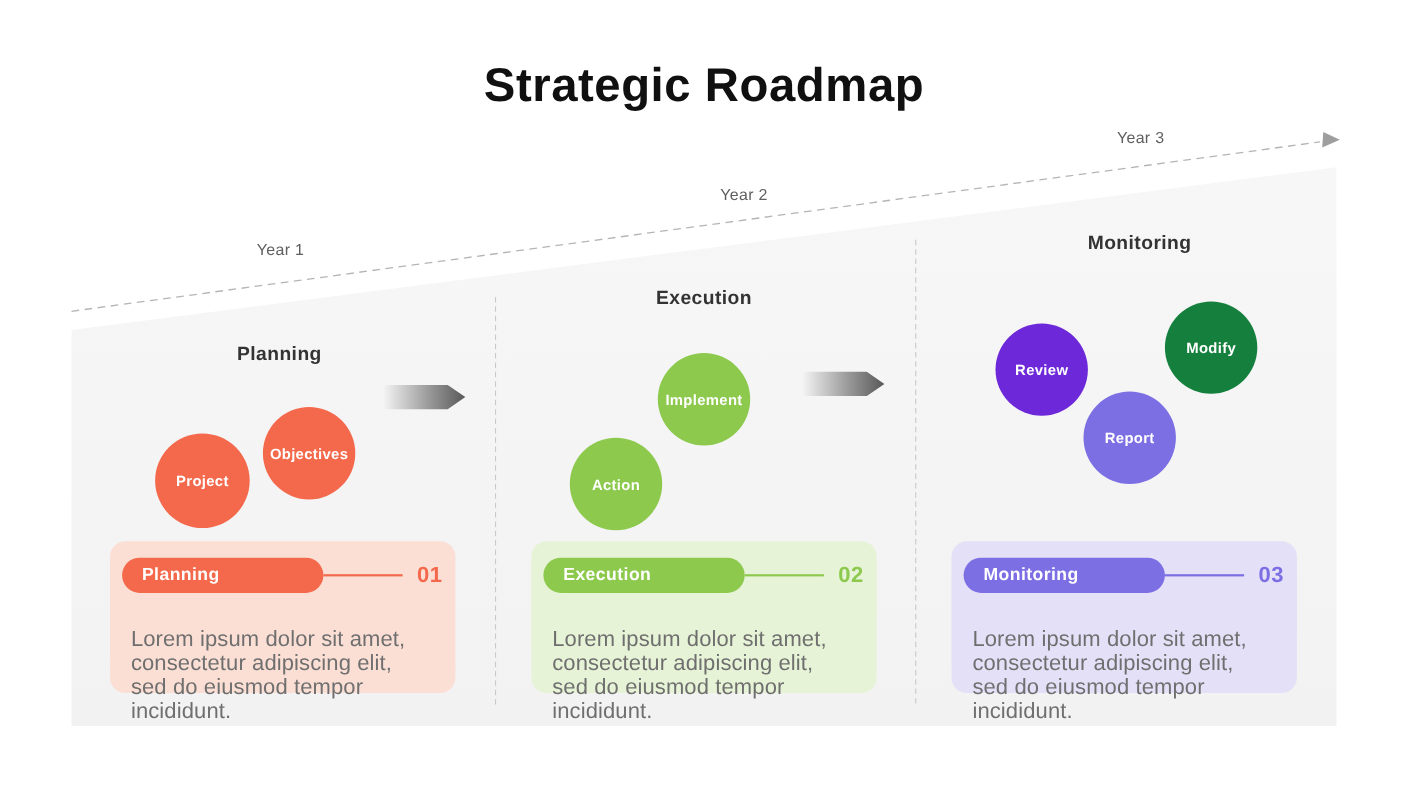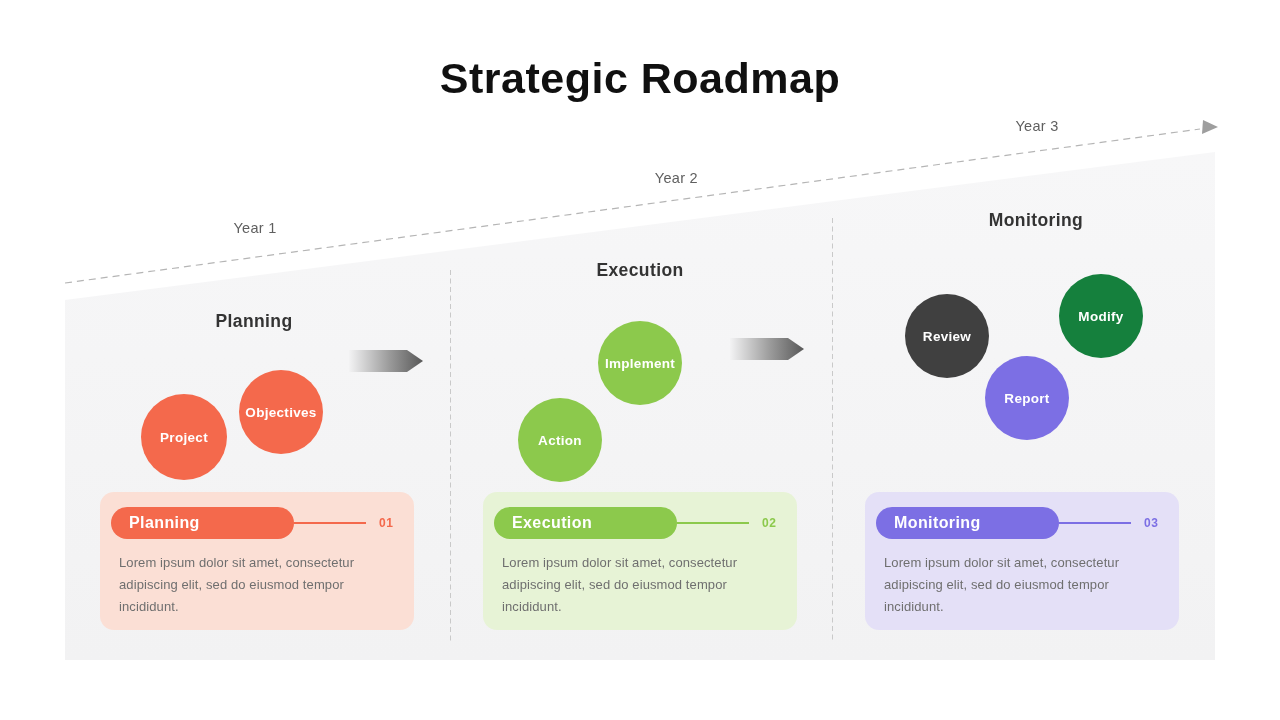--- a/index.html
+++ b/index.html
@@ -71,26 +71,26 @@
   }
   .pill {
     width: 183px; height: 32px; border-radius: 16px;
     display: flex; align-items: center;
     padding-left: 18px;
     color: #ffffff; font-weight: bold; font-size: 16px;
     letter-spacing: 0.4px;
     flex: 0 0 auto;
   }
   .connector { width: 72px; height: 2px; margin-right: 13px; flex: 0 0 auto; }
-  .step-num { font-weight: bold; font-size: 12px; letter-spacing: 0.5px; }
+  .step-num { font-weight: bold; font-size: 20px; letter-spacing: 0.5px; }
 
   .card-body {
-    margin: 13px 14px 0 19px;
+    margin: 31px 14px 0 19px;
     width: 262px;
-    font-size: 13px; line-height: 22px;
+    font-size: 20px; line-height: 22px;
     color: #6f6f6f; letter-spacing: 0.1px;
   }
 </style>
 </head>
 <body>
 
 <div class="canvas">
 
   <svg class="bg-svg" width="1280" height="720" viewBox="0 0 1280 720">
     <defs>
@@ -153,21 +153,21 @@
       <div class="pill" style="background: rgb(140, 201, 76);">
         <span>Execution</span>
       </div>
       <div class="connector" style="background: rgb(140, 201, 76);"></div>
       <div class="step-num" style="color: rgb(140, 201, 76);">02</div>
     </div>
     <p class="card-body">Lorem ipsum dolor sit amet, consectetur adipiscing elit, sed do eiusmod tempor incididunt.</p>
   </div>
 
   <div class="section-heading h-monitoring">Monitoring</div>
-  <div class="circle c-review" style="background: #404040;">
+  <div class="circle c-review" style="background: #6d28d9;">
     <span>Review</span>
   </div>
   <div class="circle c-modify" style="background: #15803d;">
     <span>Modify</span>
   </div>
   <div class="circle c-report" style="background: rgb(124, 111, 228);">
     <span>Report</span>
   </div>
   <div class="card card-monitoring" style="background: rgb(228, 224, 247);">
     <div class="card-row">

